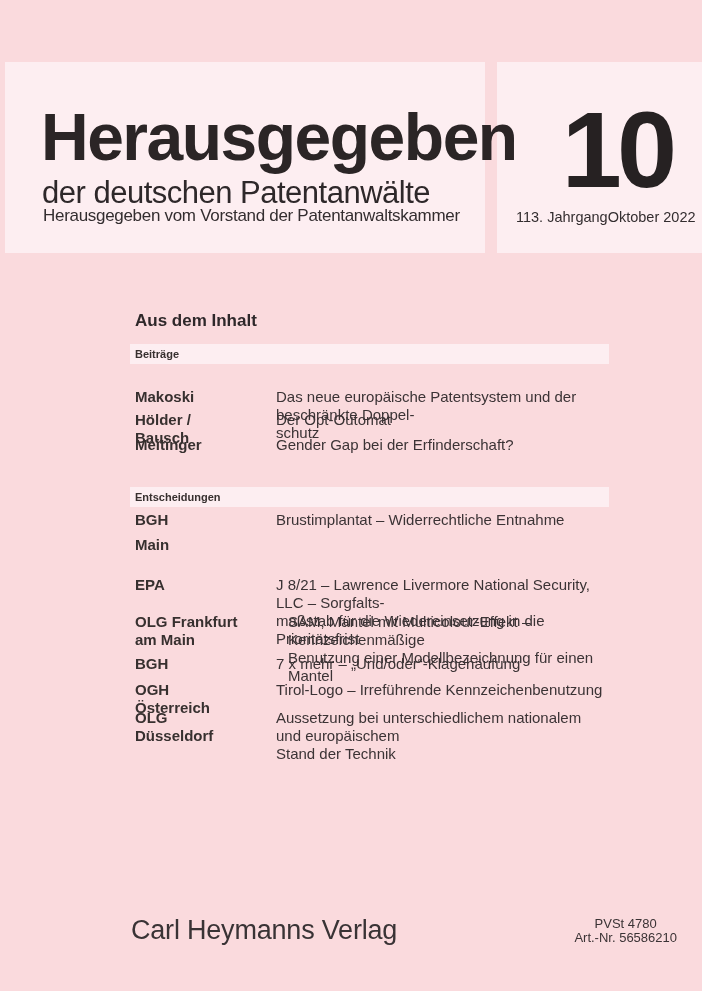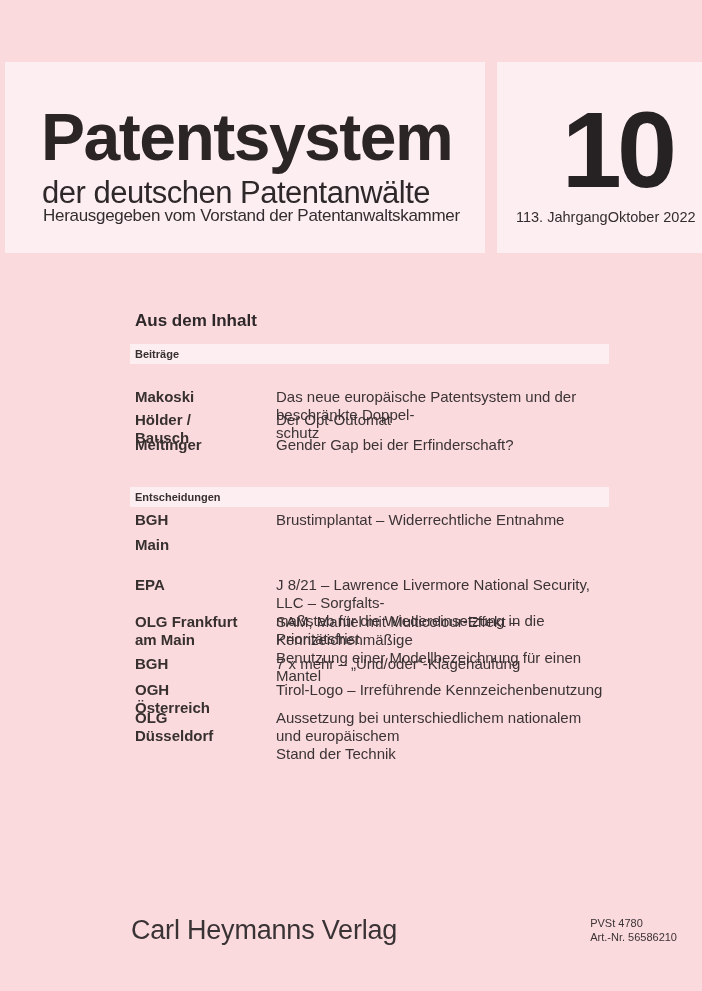--- a/index.html
+++ b/index.html
@@ -58,40 +58,40 @@
     position:absolute;left:130px;width:479px;
     display:grid;grid-template-columns:109px 1fr;
     padding-left:5px;box-sizing:border-box;
     font-size:15px;line-height:18px;
   }
   .toc-row .entry-label{font-weight:700;color:#37302f;white-space:pre-line;}
   .toc-row .entry-text{font-weight:400;color:#3b3335;white-space:pre-line;margin-left:32px;}
 
   #row-b0{top:388px;} #row-b1{top:411px;} #row-b2{top:436px;}
   #row-e0{top:511px;} #row-e1{top:536px;} #row-e2{top:576px;}
-  #row-e3{top:613px;} #row-e4{top:655px;} #row-e5{top:681px;}
+  #row-e3{top:613px;gap:12px;} #row-e4{top:655px;} #row-e5{top:681px;}
   #row-e6{top:709px;}
 
   #footer-publisher{
     position:absolute;left:131px;top:916px;
     font-size:27px;line-height:28px;font-weight:400;color:#38firebrick;
     color:#393335;white-space:nowrap;letter-spacing:-0.2px;
   }
   #footer-ids{
     position:absolute;right:25px;top:917px;
-    font-size:11px;line-height:13.5px;text-align:left;color:#3b3335;
+    font-size:13px;line-height:13.5px;text-align:center;color:#3b3335;
   }
 </style>
 </head>
 <body>
 
 <div class="panel" id="panel-left"></div>
 <div class="panel" id="panel-right"></div>
 
-<div id="journal-title">Patentsystem</div>
+<div id="journal-title">Herausgegeben</div>
 <div id="journal-subtitle">der deutschen Patentanwälte</div>
 <div id="journal-publisher-line">Herausgegeben vom Vorstand der Patentanwaltskammer</div>
 
 <div id="issue-number">10</div>
 <div id="issue-meta">
   <span>113. Jahrgang</span>
   <span>Oktober 2022</span>
 </div>
 
 <div id="contents-heading">Aus dem Inhalt</div>

